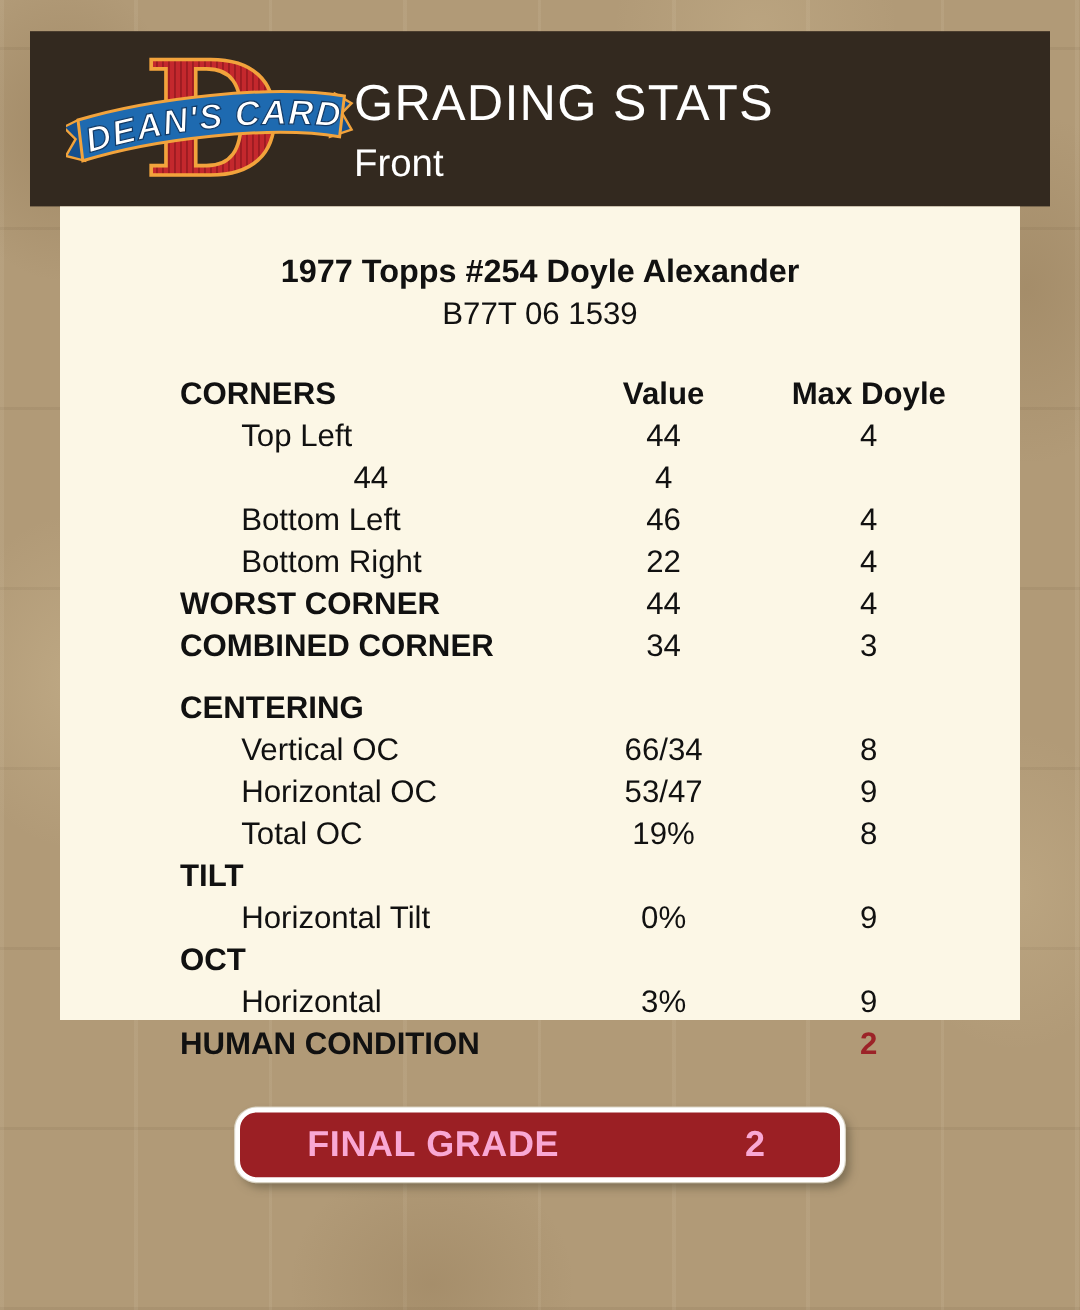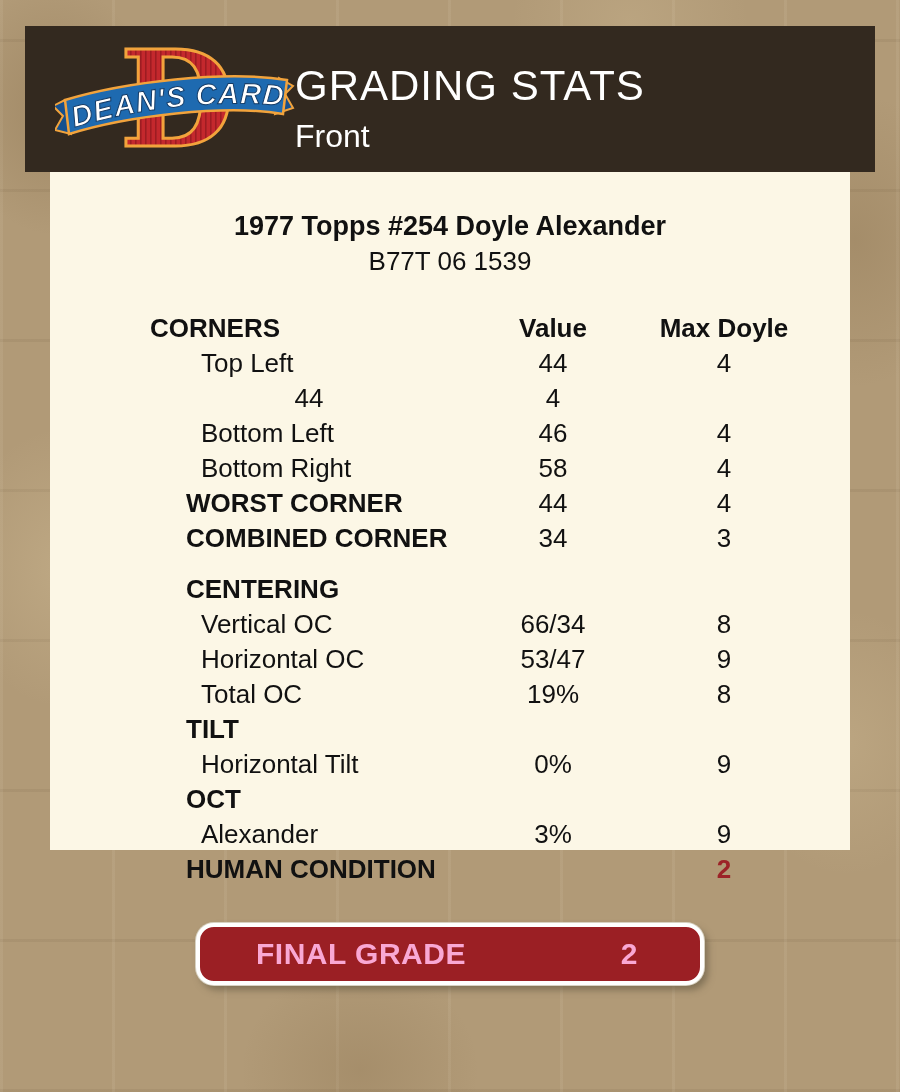--- a/index.html
+++ b/index.html
@@ -37,21 +37,21 @@
     background:var(--panel-bg,#fcf7e6);
     color:#111;
   }
   .card-title{margin-top:38px;text-align:center;font-weight:bold;font-size:27px;line-height:32px;}
   .card-serial{margin-top:2px;text-align:center;font-size:26px;line-height:34px;}
   .stats{margin:33px 40px 0 100px;font-size:26px;}
   .trow{display:grid;grid-template-columns:1fr 170px 172px;height:35px;align-items:center;}
   .t-gap{margin-top:16px;}
   .c-value,.c-max{text-align:center;}
   .t-head .c-label,.t-head .c-value,.t-head .c-max{font-weight:bold;}
-  .t-sect .c-label,.t-bold .c-label{font-weight:bold;margin-left:36px;}
+  .t-sect .c-label,.t-bold .c-label{font-weight:bold;}
   .t-item .c-label{padding-left:51px;}
   .t-human .c-max{color:var(--value-red,#9c2328);font-weight:bold;}
   .final-grade{
     margin:36px auto 0;width:508px;height:62px;box-sizing:border-box;
     background:var(--button-red,#9b1f24);
     border:4px solid #fff;border-radius:18px;
     box-shadow:0 0 0 1px #d8d2c2, 4px 5px 7px rgba(90,80,60,.55);
     display:flex;align-items:center;justify-content:space-between;
     padding:0 62px 0 56px;
     color:#f9a8d4;font-size:30px;font-weight:bold;letter-spacing:.5px;
@@ -112,21 +112,21 @@
       </div>
 
       <div class="trow t-item">
         <span class="c-label">Bottom Left</span>
         <span class="c-value">46</span>
         <span class="c-max">4</span>
       </div>
 
       <div class="trow t-item">
         <span class="c-label">Bottom Right</span>
-        <span class="c-value">58</span>
+        <span class="c-value">22</span>
         <span class="c-max">4</span>
       </div>
 
       <div class="trow t-bold">
         <span class="c-label">WORST CORNER</span>
         <span class="c-value">44</span>
         <span class="c-max">4</span>
       </div>
 
       <div class="trow t-bold">
@@ -171,21 +171,21 @@
         <span class="c-max">9</span>
       </div>
 
       <div class="trow t-sect">
         <span class="c-label">OCT</span>
         <span class="c-value"></span>
         <span class="c-max"></span>
       </div>
 
       <div class="trow t-item">
-        <span class="c-label">Alexander</span>
+        <span class="c-label">Horizontal</span>
         <span class="c-value">3%</span>
         <span class="c-max">9</span>
       </div>
 
       <div class="trow t-bold t-human">
         <span class="c-label">HUMAN CONDITION</span>
         <span class="c-value"></span>
         <span class="c-max">2</span>
       </div>
 

